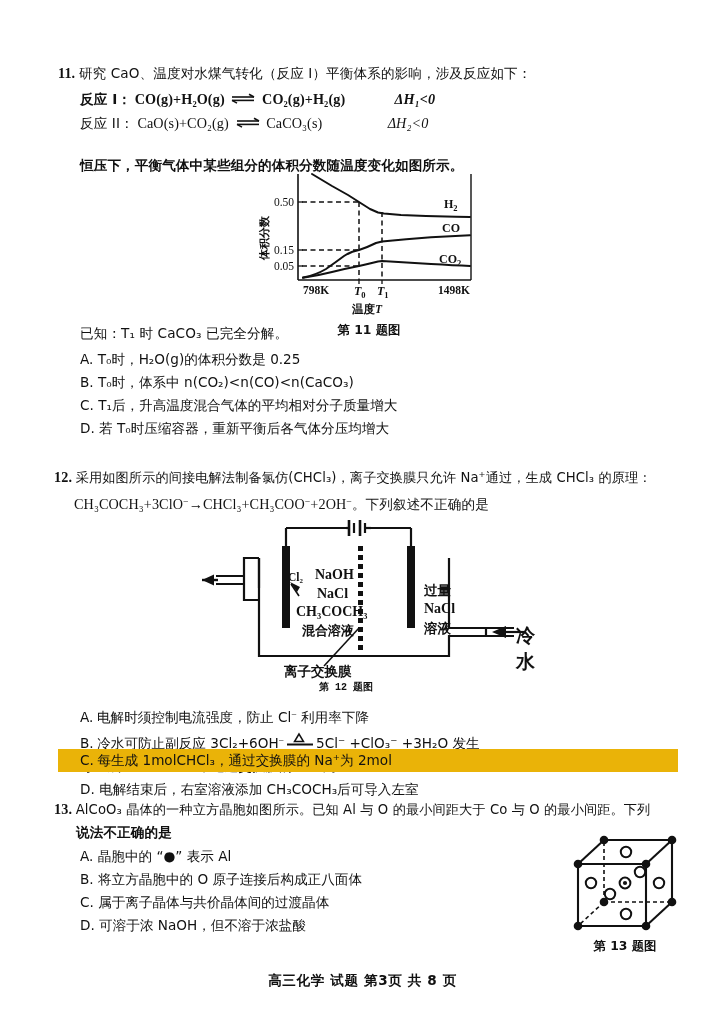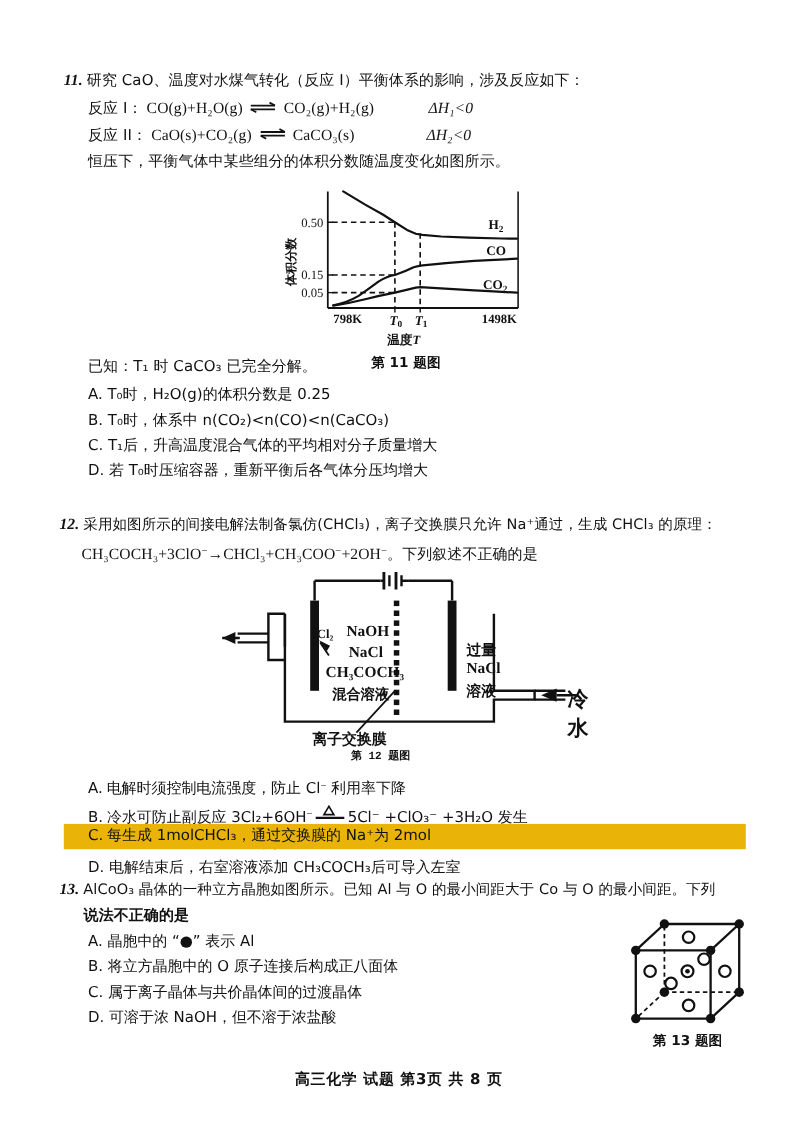--- a/index.html
+++ b/index.html
@@ -22,21 +22,21 @@
     padding: 0;
     box-sizing: border-box;
   }
   .qblock { position: absolute; }
   .qline {
     font-size: 14.2px;
     line-height: 22px;
     white-space: nowrap;
     letter-spacing: 0.1px;
   }
-  .qnum { font-weight: bold; font-style: italic; }
+  .qnum { font-weight: bold; }
   .indent1 { padding-left: 22px; }
   .indent2 { padding-left: 22px; }
   .opt { font-size: 14.2px; line-height: 23px; padding-left: 22px; white-space: nowrap;}
   sup { font-size: 0.68em; vertical-align: 0.42em; }
   .ital { font-style: italic; }
 
   
   .eqarrow {
     display: inline-block;
     position: relative;
@@ -90,21 +90,21 @@
 <body>
 
 <div class="page">
 
   <div class="qblock" style="left:58px; top:62px; width:620px;">
     <div class="qline">
       <span class="qnum">11.</span>
       <span class="cn">研究 CaO、温度对水煤气转化（反应 I）平衡体系的影响，涉及反应如下：</span>
     </div>
 
-    <div class="qline indent1" style="margin-top:4px;">
+    <div class="qline indent1" style="margin-top:4px;font-weight:bold;">
       <span class="cn">反应 I：</span>
       <span>CO(g)+H₂O(g)</span>
       <span class="eqarrow">
         <svg width="26" height="12" viewBox="0 0 26 12">
           <path d="M2,4 L24,4" stroke="#111" stroke-width="1.6" fill="none"></path>
           <path d="M24,4 L19,1.3" stroke="#111" stroke-width="1.6" fill="none"></path>
           <path d="M24,7.4 L2,7.4" stroke="#111" stroke-width="1.6" fill="none"></path>
           <path d="M2,7.4 L7,10.1" stroke="#111" stroke-width="1.6" fill="none"></path>
         </svg>
       </span>
@@ -122,21 +122,21 @@
           <path d="M24,4 L19,1.3" stroke="#111" stroke-width="1.6" fill="none"></path>
           <path d="M24,7.4 L2,7.4" stroke="#111" stroke-width="1.6" fill="none"></path>
           <path d="M2,7.4 L7,10.1" stroke="#111" stroke-width="1.6" fill="none"></path>
         </svg>
       </span>
       <span>CaCO₃(s)</span>
       <span style="display:inline-block;width:58px"></span>
       <span class="ital">ΔH₂&lt;0</span>
     </div>
 
-    <div class="qline indent2 cn" style="margin-top:2px;">恒压下，平衡气体中某些组分的体积分数随温度变化如图所示。</div>
+    <div class="qline indent2 cn" style="margin-top:20px;font-weight:bold;">恒压下，平衡气体中某些组分的体积分数随温度变化如图所示。</div>
   </div>
 
   <div class="chart-wrap" style="left:256px; top:172px; width:230px;">
     <svg class="chart-svg" width="230" height="130" viewBox="0 0 230 130">
 
       <line x1="42" y1="2" x2="42" y2="108" stroke="#111" stroke-width="1.6"></line>
       <line x1="42" y1="108" x2="215" y2="108" stroke="#111" stroke-width="1.6"></line>
       <line x1="215" y1="2" x2="215" y2="108" stroke="#111" stroke-width="1.4"></line>
 
       <text x="38" y="34" text-anchor="end" font-family="'Liberation Serif',serif" font-size="11.5" fill="#111">0.50</text>

